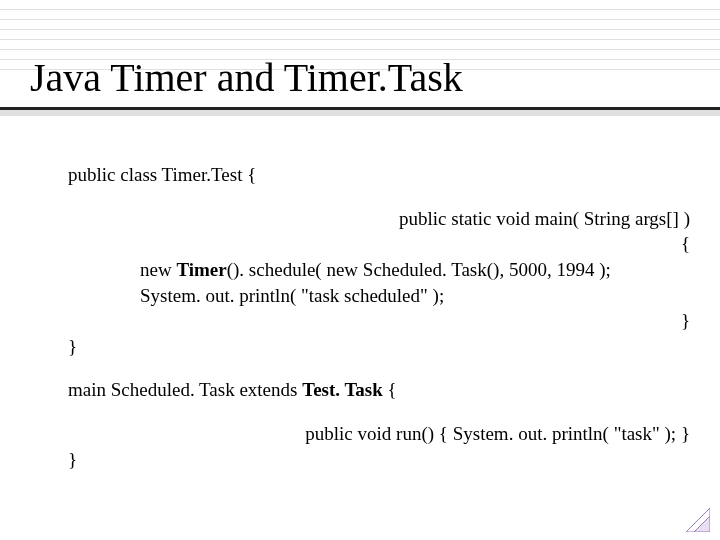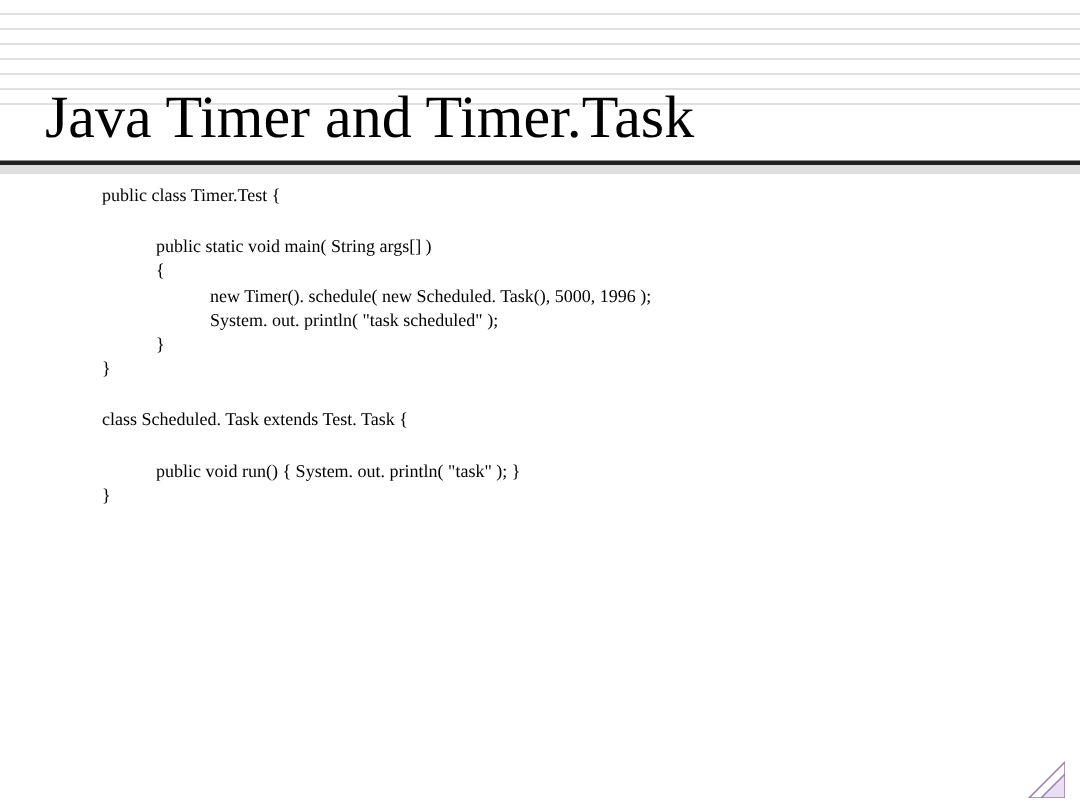--- a/index.html
+++ b/index.html
@@ -28,21 +28,21 @@
   .slide {
     position: absolute;
     left: 0;
     top: 0;
     width: 720px;
     height: 540px;
     padding: 56px 30px 20px 30px;
   }
   .title-wrap {
     position: relative;
-    margin-bottom: 14px;
+    margin-bottom: 54px;
   }
   h1.title {
     font-family: "Comic Sans MS", "Comic Sans", cursive;
     font-size: 40px;
     font-weight: 400;
     color: #000;
     line-height: 1.1;
   }
   .title-underline {
     position: absolute;
@@ -56,31 +56,31 @@
     position: absolute;
     left: -30px;
     right: -30px;
     height: 6px;
     background: rgba(0,0,0,0.12);
     bottom: -16px;
   }
   .content {
     padding-left: 38px;
     padding-top: 8px;
-    font-size: 12px;
+    font-size: 19px;
     color: #000;
     line-height: 1.35;
   }
   .codeblock {
     font-family: "Times New Roman", Times, serif;
   }
-  .indent1 { padding-left: 36px; }
+  .indent1 { padding-left: 36px; text-align: right; }
   .indent2 { padding-left: 72px; }
   .gap { height: 18px; }
-  .bold { font-weight: 400; }
+  .bold { font-weight: 700; }
   .corner {
     position: absolute;
     right: 10px;
     bottom: 8px;
     width: 26px;
     height: 26px;
   }
   .corner svg { width: 26px; height: 26px; display: block; }
 </style>
 </head>
@@ -98,31 +98,31 @@
 
   <div class="content codeblock">
 
     <div>public class Timer.Test {</div>
     <div class="gap"></div>
 
     <div class="indent1">public static void main( String args[] )</div>
     <div class="indent1">{</div>
 
     <div class="indent2">
-      <span>new </span><span class="bold">Timer</span><span>(). schedule( new Scheduled. Task(), 5000, 1996 );</span>
+      <span>new </span><span class="bold">Timer</span><span>(). schedule( new Scheduled. Task(), 5000, 1994 );</span>
     </div>
     <div class="indent2">System. out. println( "task scheduled" );</div>
 
     <div class="indent1">}</div>
     <div>}</div>
 
     <div class="gap"></div>
 
     <div>
-      <span>class Scheduled. Task extends </span><span class="bold">Test. Task</span><span> {</span>
+      <span>main Scheduled. Task extends </span><span class="bold">Test. Task</span><span> {</span>
     </div>
 
     <div class="gap"></div>
 
     <div class="indent1">public void run() { System. out. println( "task" ); }</div>
     <div>}</div>
 
   </div>
 
 </div>

